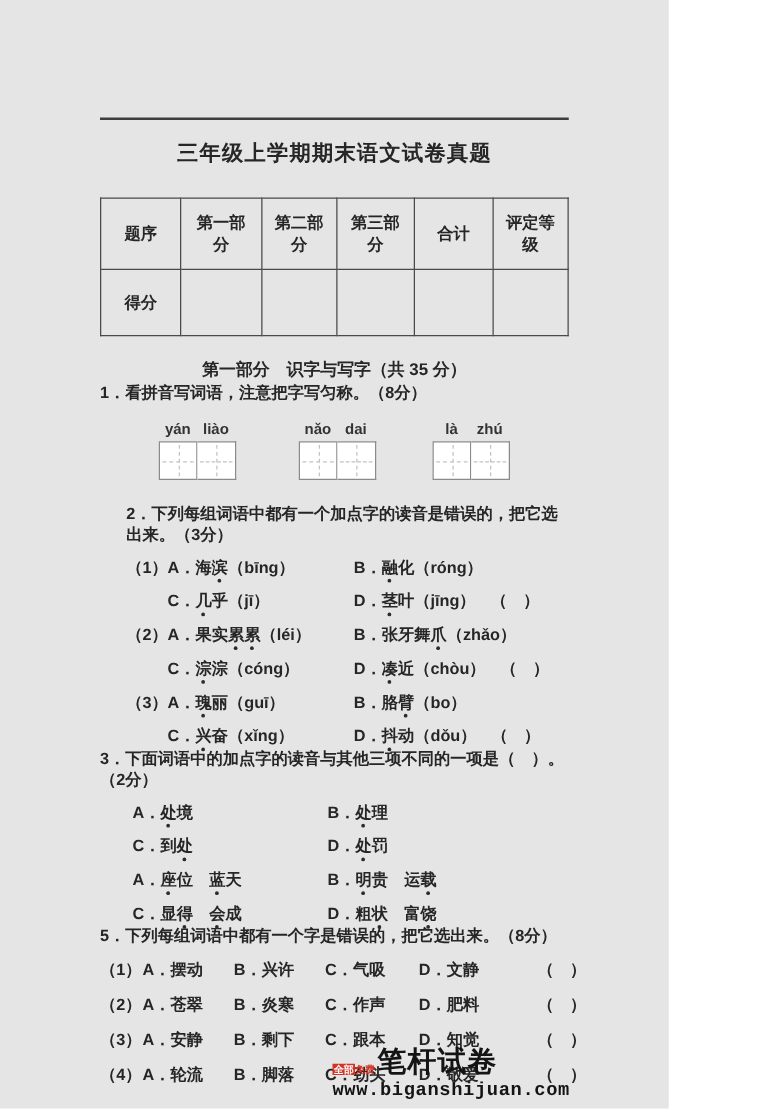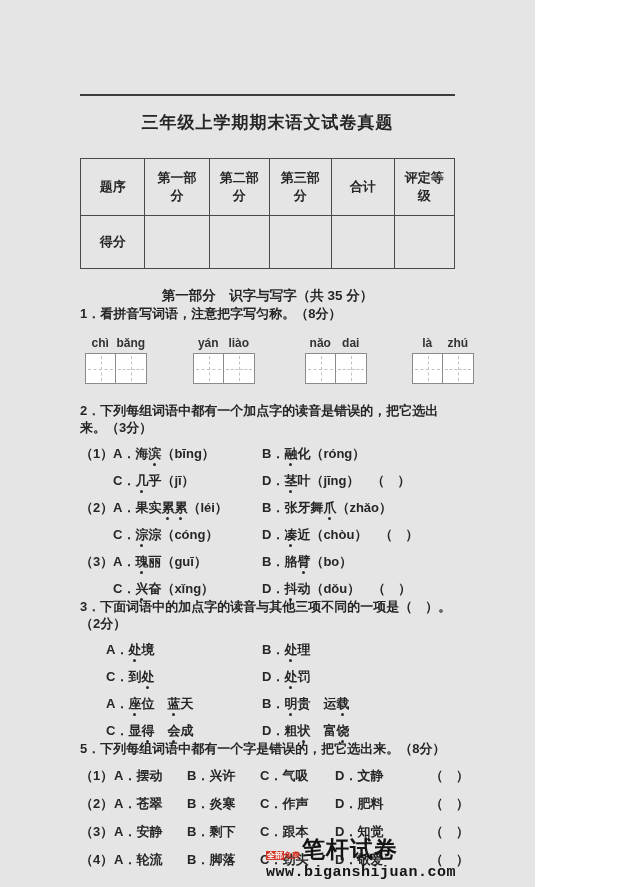--- a/index.html
+++ b/index.html
@@ -114,30 +114,20 @@
           <td></td>
         </tr>
       </tbody>
     </table>
 
     <div class="sec-heading">第一部分　识字与写字（共 35 分）</div>
 
     <div class="q-block">
       <div class="q-text">1．看拼音写词语，注意把字写匀称。（8分）</div>
       <div class="pinyin-boxes">
-        <div class="pb-group pb-g0">
-          <div class="pb-pinyin">
-            <span>chì</span>
-            <span>bǎng</span>
-          </div>
-          <div class="pb-cells">
-            <div class="wcell"></div>
-            <div class="wcell"></div>
-          </div>
-        </div>
         <div class="pb-group pb-g1">
           <div class="pb-pinyin">
             <span>yán</span>
             <span>liào</span>
           </div>
           <div class="pb-cells">
             <div class="wcell"></div>
             <div class="wcell"></div>
           </div>
         </div>
@@ -157,21 +147,21 @@
             <span>zhú</span>
           </div>
           <div class="pb-cells">
             <div class="wcell"></div>
             <div class="wcell"></div>
           </div>
         </div>
       </div>
     </div>
 
-    <div class="q-block" style="margin-top:18px;">
+    <div class="q-block" style="margin-top:18px;margin-left:21px;">
       <div class="q-text">2．下列每组词语中都有一个加点字的读音是错误的，把它选出来。（3分）</div>
 
       <div class="opt-row">
         <span class="opt-marker">（1）</span>
         <span class="opt-a">
             <span>A．</span>
             <span><span>海</span><span class="em-dot">滨</span><span>（bīng）</span></span>
           </span>
         <span class="opt-b">
             <span>B．</span>

